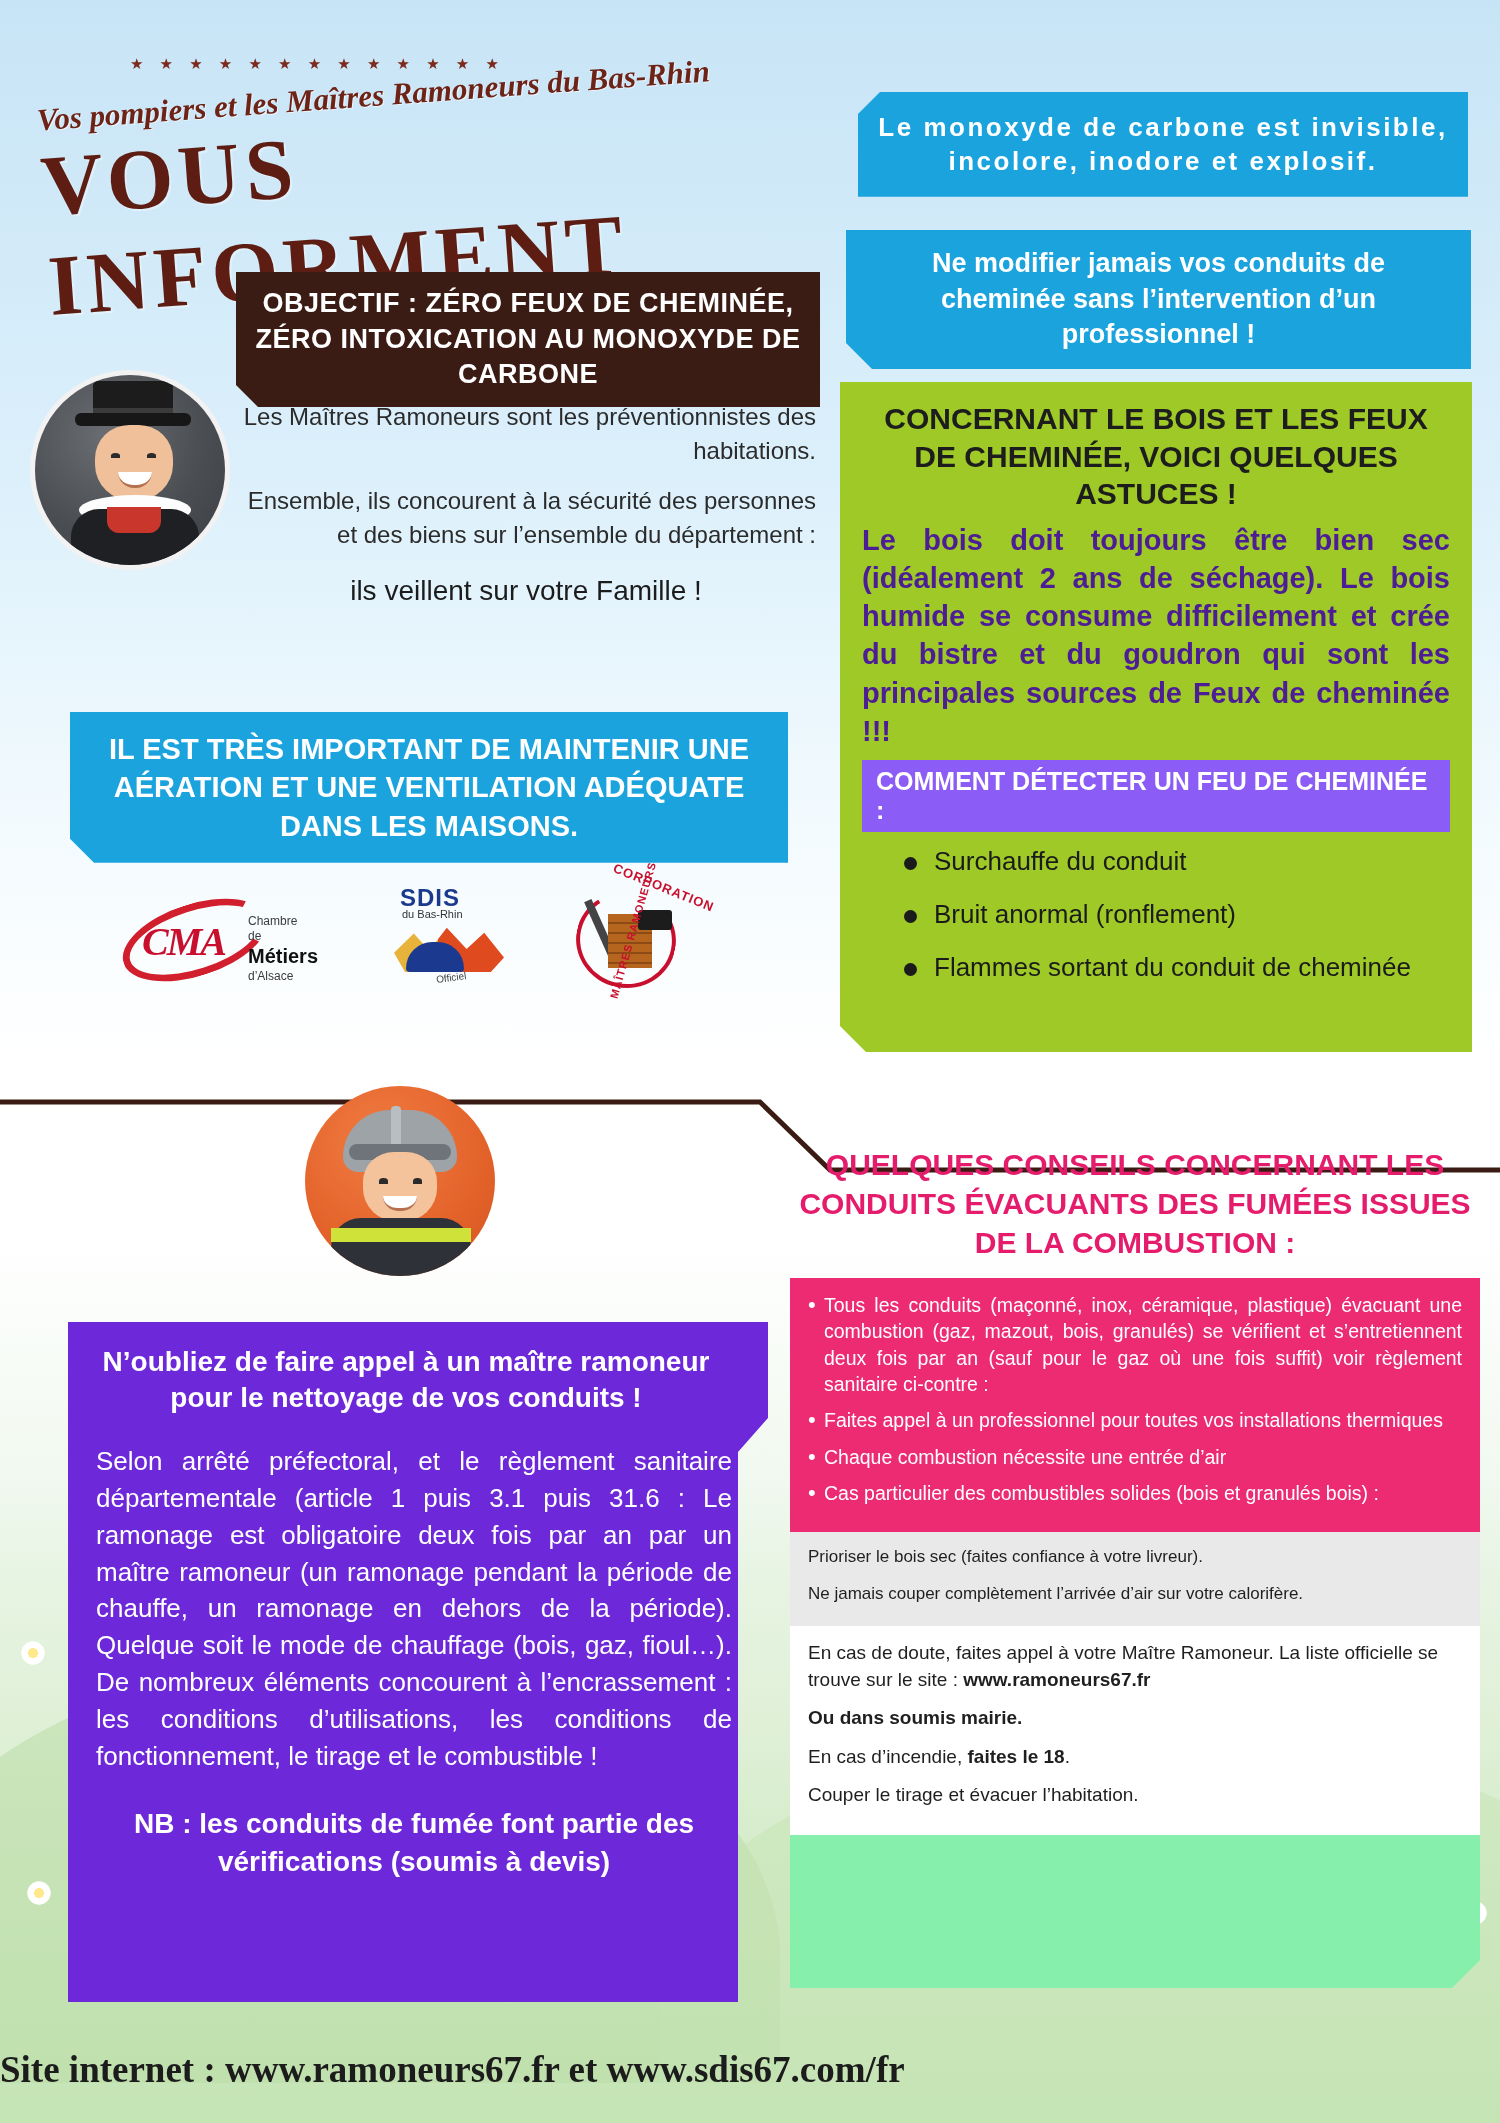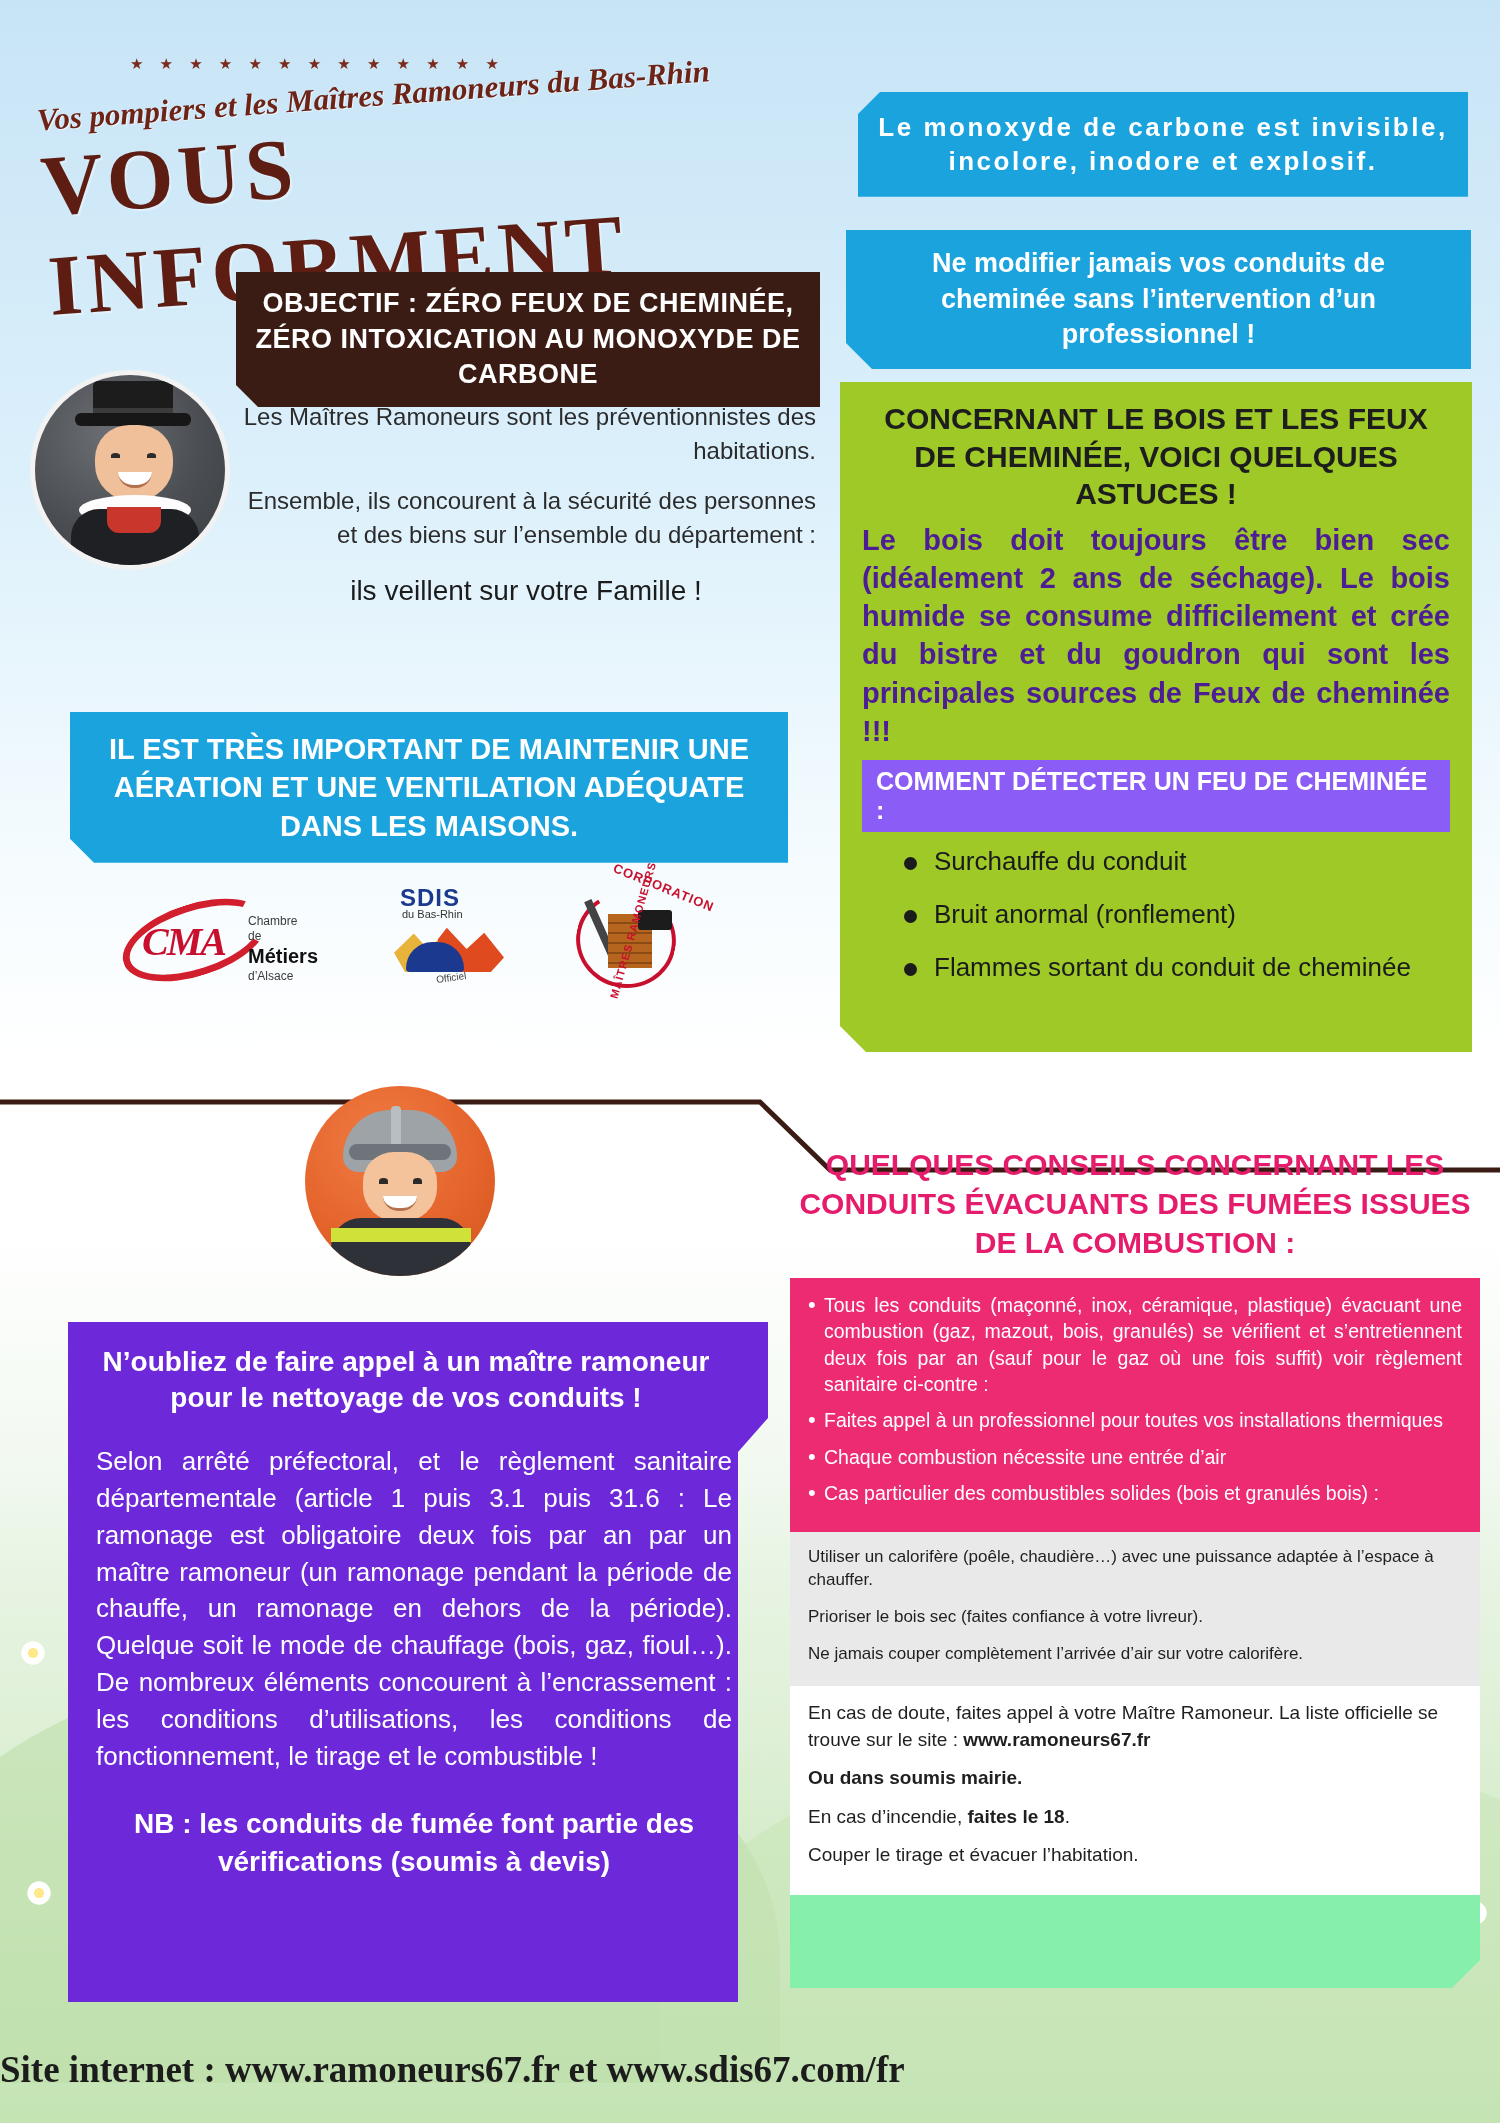--- a/index.html
+++ b/index.html
@@ -371,21 +371,20 @@
 <div id="pink-panel">
   <div class="pink-top">
     <ul style="margin:0;padding:0;">
       <li>Tous les conduits (maçonné, inox, céramique, plastique) évacuant une combustion (gaz, mazout, bois, granulés) se vérifient et s’entretiennent deux fois par an (sauf pour le gaz où une fois suffit) voir règlement sanitaire ci-contre :</li>
       <li>Faites appel à un professionnel pour toutes vos installations thermiques</li>
       <li>Chaque combustion nécessite une entrée d’air</li>
       <li>Cas particulier des combustibles solides (bois et granulés bois) :</li>
     </ul>
   </div>
   <div class="pink-mid">
-    <p>Utiliser un calorifère (poêle, chaudière…) avec une puissance adaptée à l’espace à chauffer.</p>
     <p>Prioriser le bois sec (faites confiance à votre livreur).</p>
     <p>Ne jamais couper complètement l’arrivée d’air sur votre calorifère.</p>
   </div>
   <div class="pink-bot">
     <p>
       <span>En cas de doute, faites appel à votre Maître Ramoneur. La liste officielle se trouve sur le site : </span><b>www.ramoneurs67.fr</b>
     </p>
     <p><b>Ou dans soumis mairie.</b></p>
     <p>
       <span>En cas d’incendie, </span><b>faites le 18</b><span>.</span>

